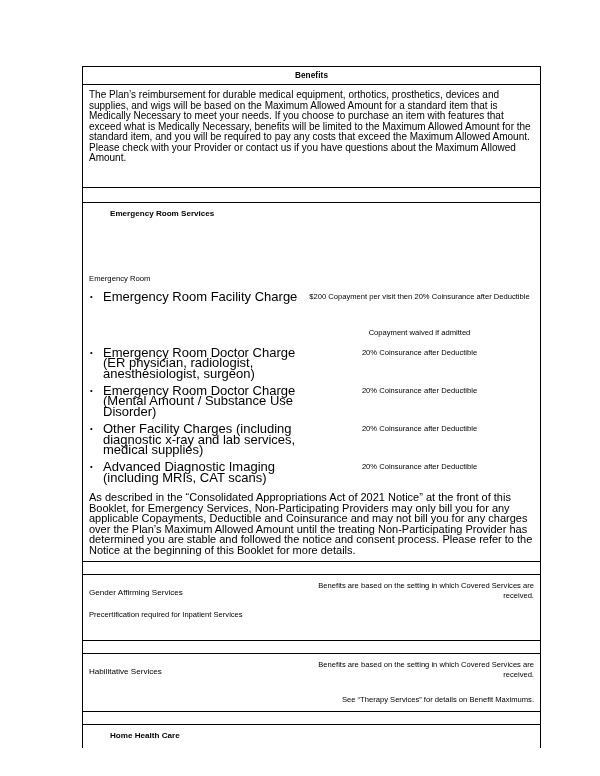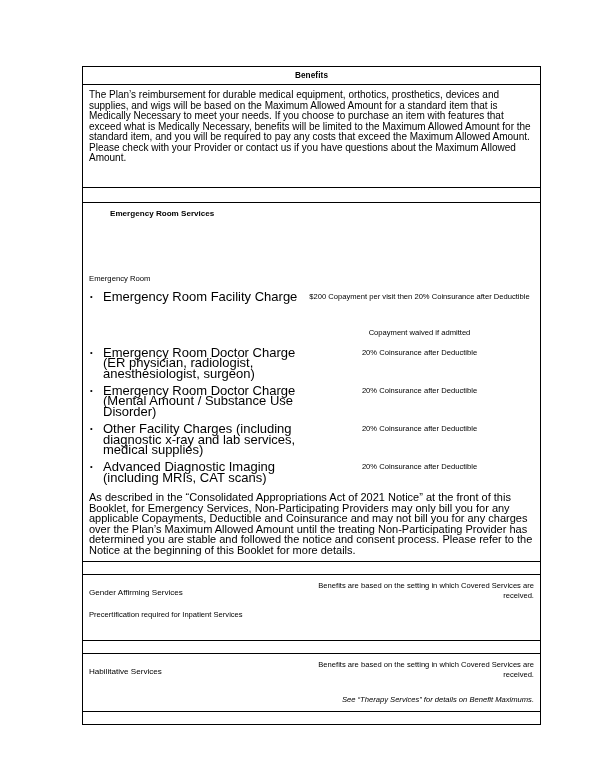--- a/index.html
+++ b/index.html
@@ -136,21 +136,21 @@
     font-size: 8.1px;
     font-weight: normal;
   }
   .plain-sm {
     font-size: 7.6px;
     line-height: 10.4px;
   }
   .pad-top-6 { padding-top: 6px; }
   .pad-top-9 { padding-top: 9px; }
   .pad-top-14 { padding-top: 14px; }
-  .pad-bot-6 { padding-bottom: 6px; font-style: italic; }
+  .pad-bot-6 { padding-bottom: 6px; }
   .pad-bot-10 { padding-bottom: 10px; }
 
   .page-number {
     position: absolute;
     left: 0;
     top: 714px;
     width: 600px;
     text-align: center;
     font-size: 8px;
   }
@@ -276,18 +276,23 @@
           <div class="tc-left plain-sm"></div>
           <div class="tc-right plain-sm">See “Therapy Services” for details on Benefit Maximums.</div>
         </div>
       </td>
     </tr>
 
     <tr>
       <td class="spacer-cell-sm"></td>
     </tr>
 
+    <tr>
+      <td style="border-bottom:none">
+        <div class="sect-title" style="padding-bottom:8px">Home Health Care</div>
+      </td>
+    </tr>
 
   </tbody>
     </table>
 
 
 </div>
 
 </body></html>

